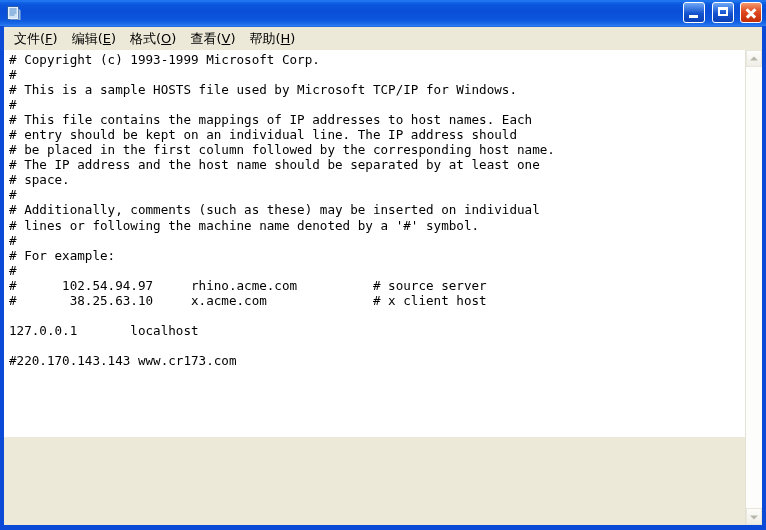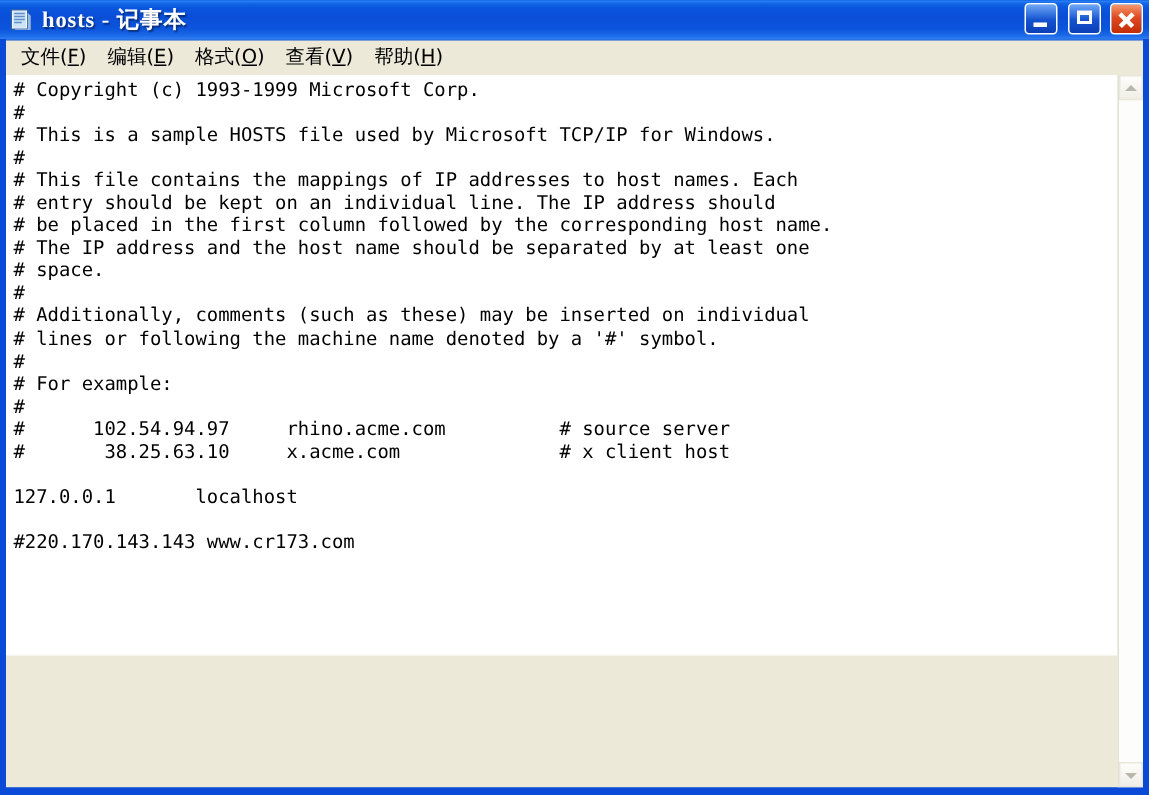--- a/index.html
+++ b/index.html
@@ -139,21 +139,20 @@
         <rect x="1.5" y="1.5" width="11" height="13" fill="#ffffff" stroke="#2b5fa8" stroke-width="1"></rect>
         <rect x="2.5" y="2.5" width="9" height="11" fill="#cfe3f7"></rect>
         <rect x="3.5" y="3.5" width="7" height="1" fill="#5b8fc9"></rect>
         <rect x="3.5" y="5.5" width="7" height="1" fill="#5b8fc9"></rect>
         <rect x="3.5" y="7.5" width="7" height="1" fill="#5b8fc9"></rect>
         <rect x="3.5" y="9.5" width="5" height="1" fill="#5b8fc9"></rect>
         <path d="M12.5 3.5 L14.5 5.5 L14.5 15 L4 15 L4 14.5 L12.5 14.5 Z" fill="#9ab9da"></path>
       </svg>
     </span>
 
-    <span class="title-text">hosts - 记事本</span>
 
     <span class="caption-buttons">
       <span class="cbtn min"><span class="g"></span></span>
       <span class="cbtn max"><span class="g"></span></span>
       <span class="cbtn close"><span class="g"></span></span>
     </span>
   </div>
 
   <div class="menubar">
     <span class="menu-item"><span class="mn">文件</span>(<span class="ac">F</span>)</span><span class="menu-item"><span class="mn">编辑</span>(<span class="ac">E</span>)</span><span class="menu-item"><span class="mn">格式</span>(<span class="ac">O</span>)</span><span class="menu-item"><span class="mn">查看</span>(<span class="ac">V</span>)</span><span class="menu-item"><span class="mn">帮助</span>(<span class="ac">H</span>)</span>

